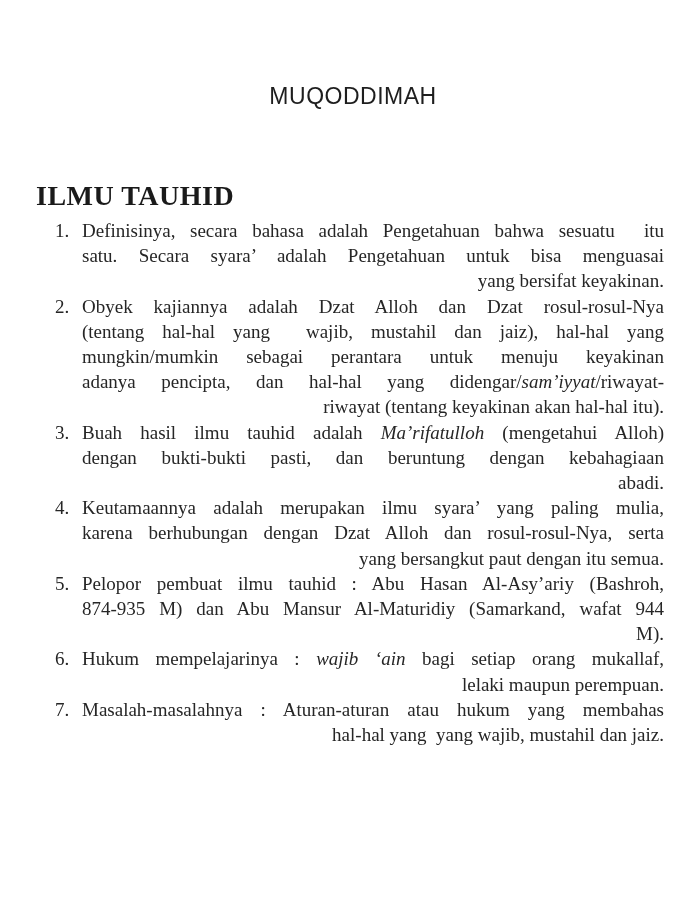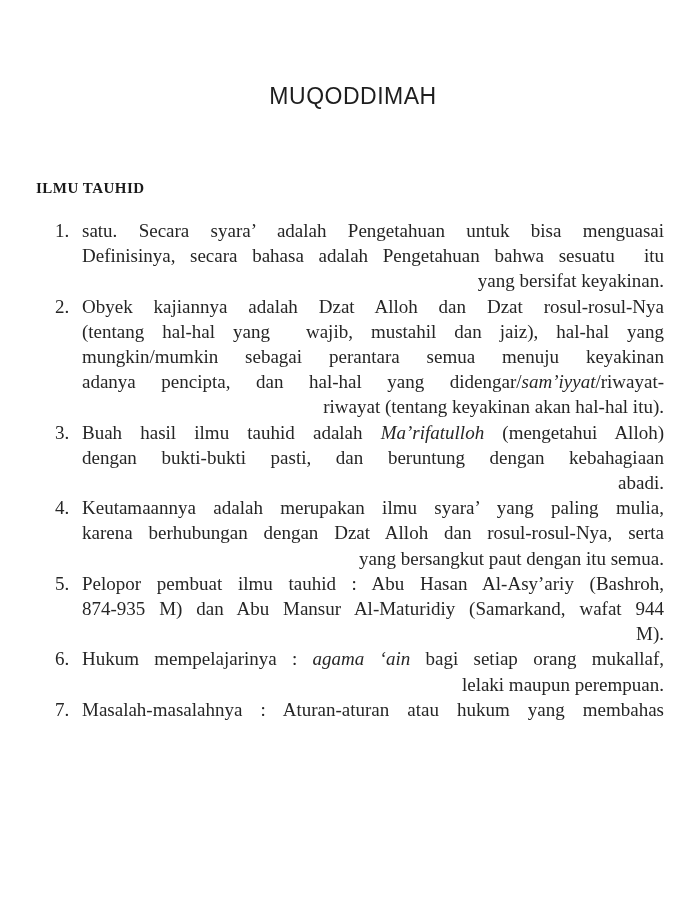--- a/index.html
+++ b/index.html
@@ -22,25 +22,25 @@
     width: 698px;
     text-align: center;
     font-family: "Liberation Sans", sans-serif;
     font-size: 23px;
     line-height: 25px;
     letter-spacing: 0.5px;
     color: #1e1e1e;
   }
   .section-heading {
     position: absolute;
-    top: 176px;
+    top: 183px;
     left: 36px;
     font-family: "Liberation Serif", serif;
     font-weight: bold;
-    font-size: 15px;
+    font-size: 28px;
     line-height: 25px;
     letter-spacing: 0.5px;
     color: #1a1a1a;
   }
   .tauhid-list {
     position: absolute;
     top: 218px;
     left: 55px;
     width: 609px;
   }
@@ -75,31 +75,31 @@
 <body>
 
 <div class="doc-title">MUQODDIMAH</div>
 
 <div class="section-heading">ILMU TAUHID</div>
 
 <div class="tauhid-list" id="tauhid-list">
     <div class="item">
       <div class="num">1.</div>
       <div class="item-body">
+        <div class="line just">Definisinya, secara bahasa adalah Pengetahuan bahwa sesuatu&nbsp; itu</div>
         <div class="line just">satu. Secara syara’ adalah Pengetahuan untuk bisa menguasai</div>
-        <div class="line just">Definisinya, secara bahasa adalah Pengetahuan bahwa sesuatu&nbsp; itu</div>
         <div class="line">yang bersifat keyakinan.</div>
       </div>
     </div>
     <div class="item">
       <div class="num">2.</div>
       <div class="item-body">
         <div class="line just">Obyek kajiannya adalah Dzat Alloh dan Dzat rosul-rosul-Nya</div>
         <div class="line just">(tentang hal-hal yang&nbsp; wajib, mustahil dan jaiz), hal-hal yang</div>
-        <div class="line just">mungkin/mumkin sebagai perantara semua menuju keyakinan</div>
+        <div class="line just">mungkin/mumkin sebagai perantara untuk menuju keyakinan</div>
         <div class="line just">adanya pencipta, dan hal-hal yang didengar/<em>sam’iyyat</em>/riwayat-</div>
         <div class="line">riwayat (tentang keyakinan akan hal-hal itu).</div>
       </div>
     </div>
     <div class="item">
       <div class="num">3.</div>
       <div class="item-body">
         <div class="line just">Buah hasil ilmu tauhid adalah <em>Ma’rifatulloh</em> (mengetahui Alloh)</div>
         <div class="line just">dengan bukti-bukti pasti, dan beruntung dengan kebahagiaan</div>
         <div class="line">abadi.</div>
@@ -117,23 +117,24 @@
       <div class="num">5.</div>
       <div class="item-body">
         <div class="line just">Pelopor pembuat ilmu tauhid : Abu Hasan Al-Asy’ariy (Bashroh,</div>
         <div class="line just">874-935 M) dan Abu Mansur Al-Maturidiy (Samarkand, wafat 944</div>
         <div class="line">M).</div>
       </div>
     </div>
     <div class="item">
       <div class="num">6.</div>
       <div class="item-body">
-        <div class="line just">Hukum mempelajarinya : <em>agama ‘ain</em> bagi setiap orang mukallaf,</div>
+        <div class="line just">Hukum mempelajarinya : <em>wajib ‘ain</em> bagi setiap orang mukallaf,</div>
         <div class="line">lelaki maupun perempuan.</div>
       </div>
     </div>
     <div class="item">
       <div class="num">7.</div>
       <div class="item-body">
         <div class="line just">Masalah-masalahnya : Aturan-aturan atau hukum yang membahas</div>
+        <div class="line">hal-hal yang&nbsp; yang wajib, mustahil dan jaiz.</div>
       </div>
     </div>
   </div>
 
 </body></html>

